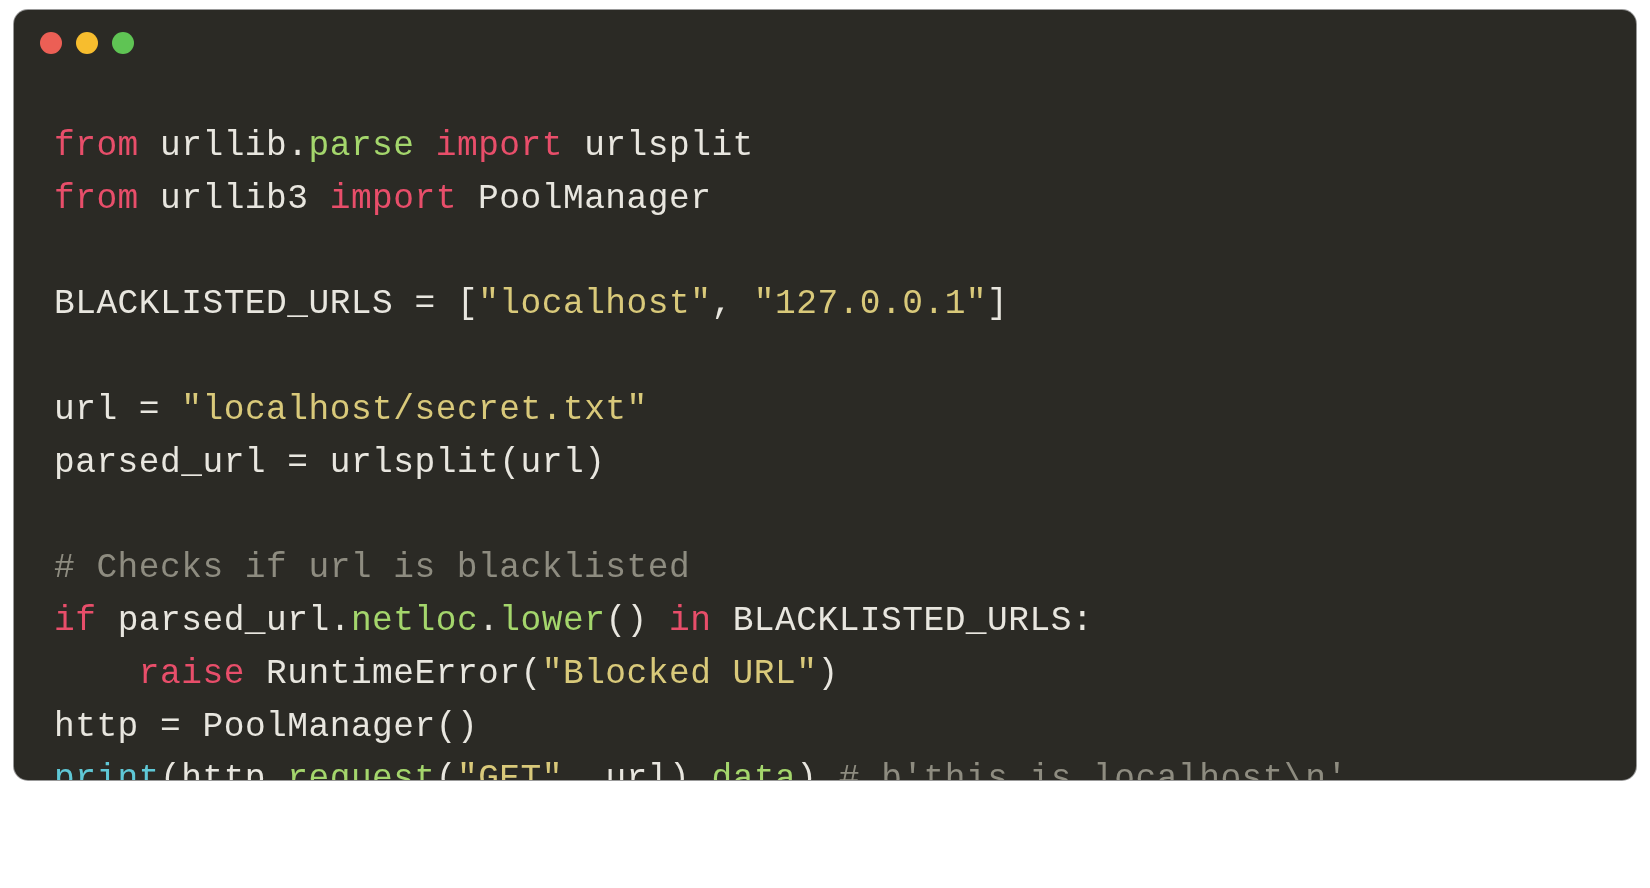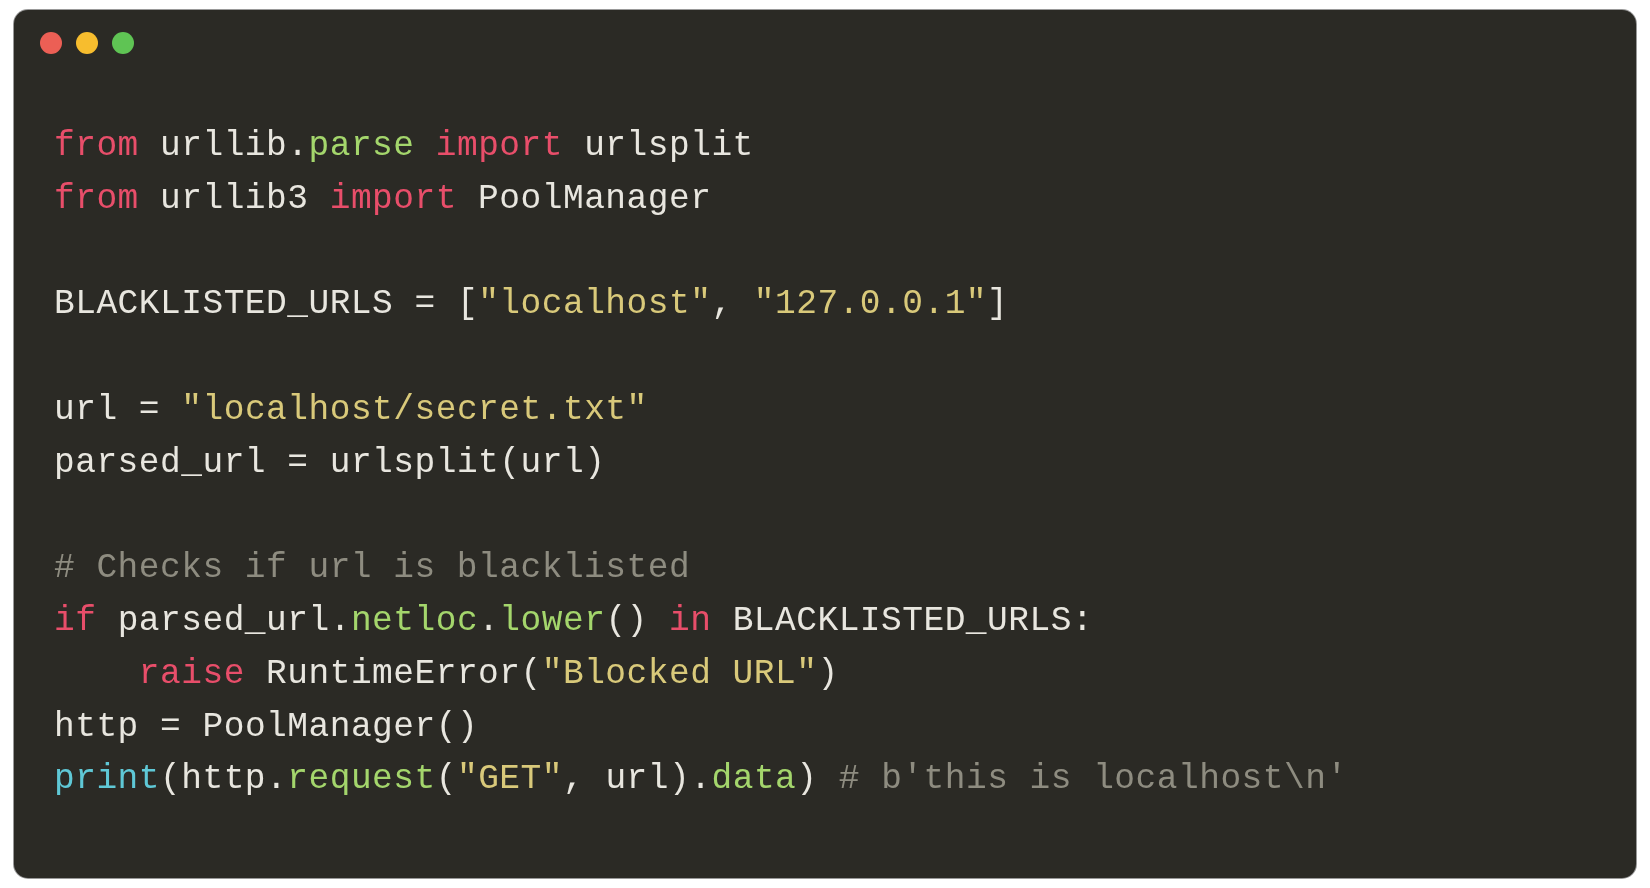--- a/index.html
+++ b/index.html
@@ -8,21 +8,21 @@
     background: #ffffff;
     width: 1650px;
     height: 888px;
     font-family: "SFMono-Regular", "Menlo", "Consolas", "Liberation Mono", monospace;
   }
   .window {
     position: relative;
     box-sizing: border-box;
     margin: 10px 14px;
     width: 1622px;
-    height: 868px;
+    height: 770px;
     background: #2b2a25;
     border-radius: 14px;
     box-shadow: 0 0 0 1px rgba(0,0,0,0.4);
     overflow: hidden;
   }
   .titlebar {
     position: absolute;
     top: 22px;
     left: 26px;
     display: flex;

